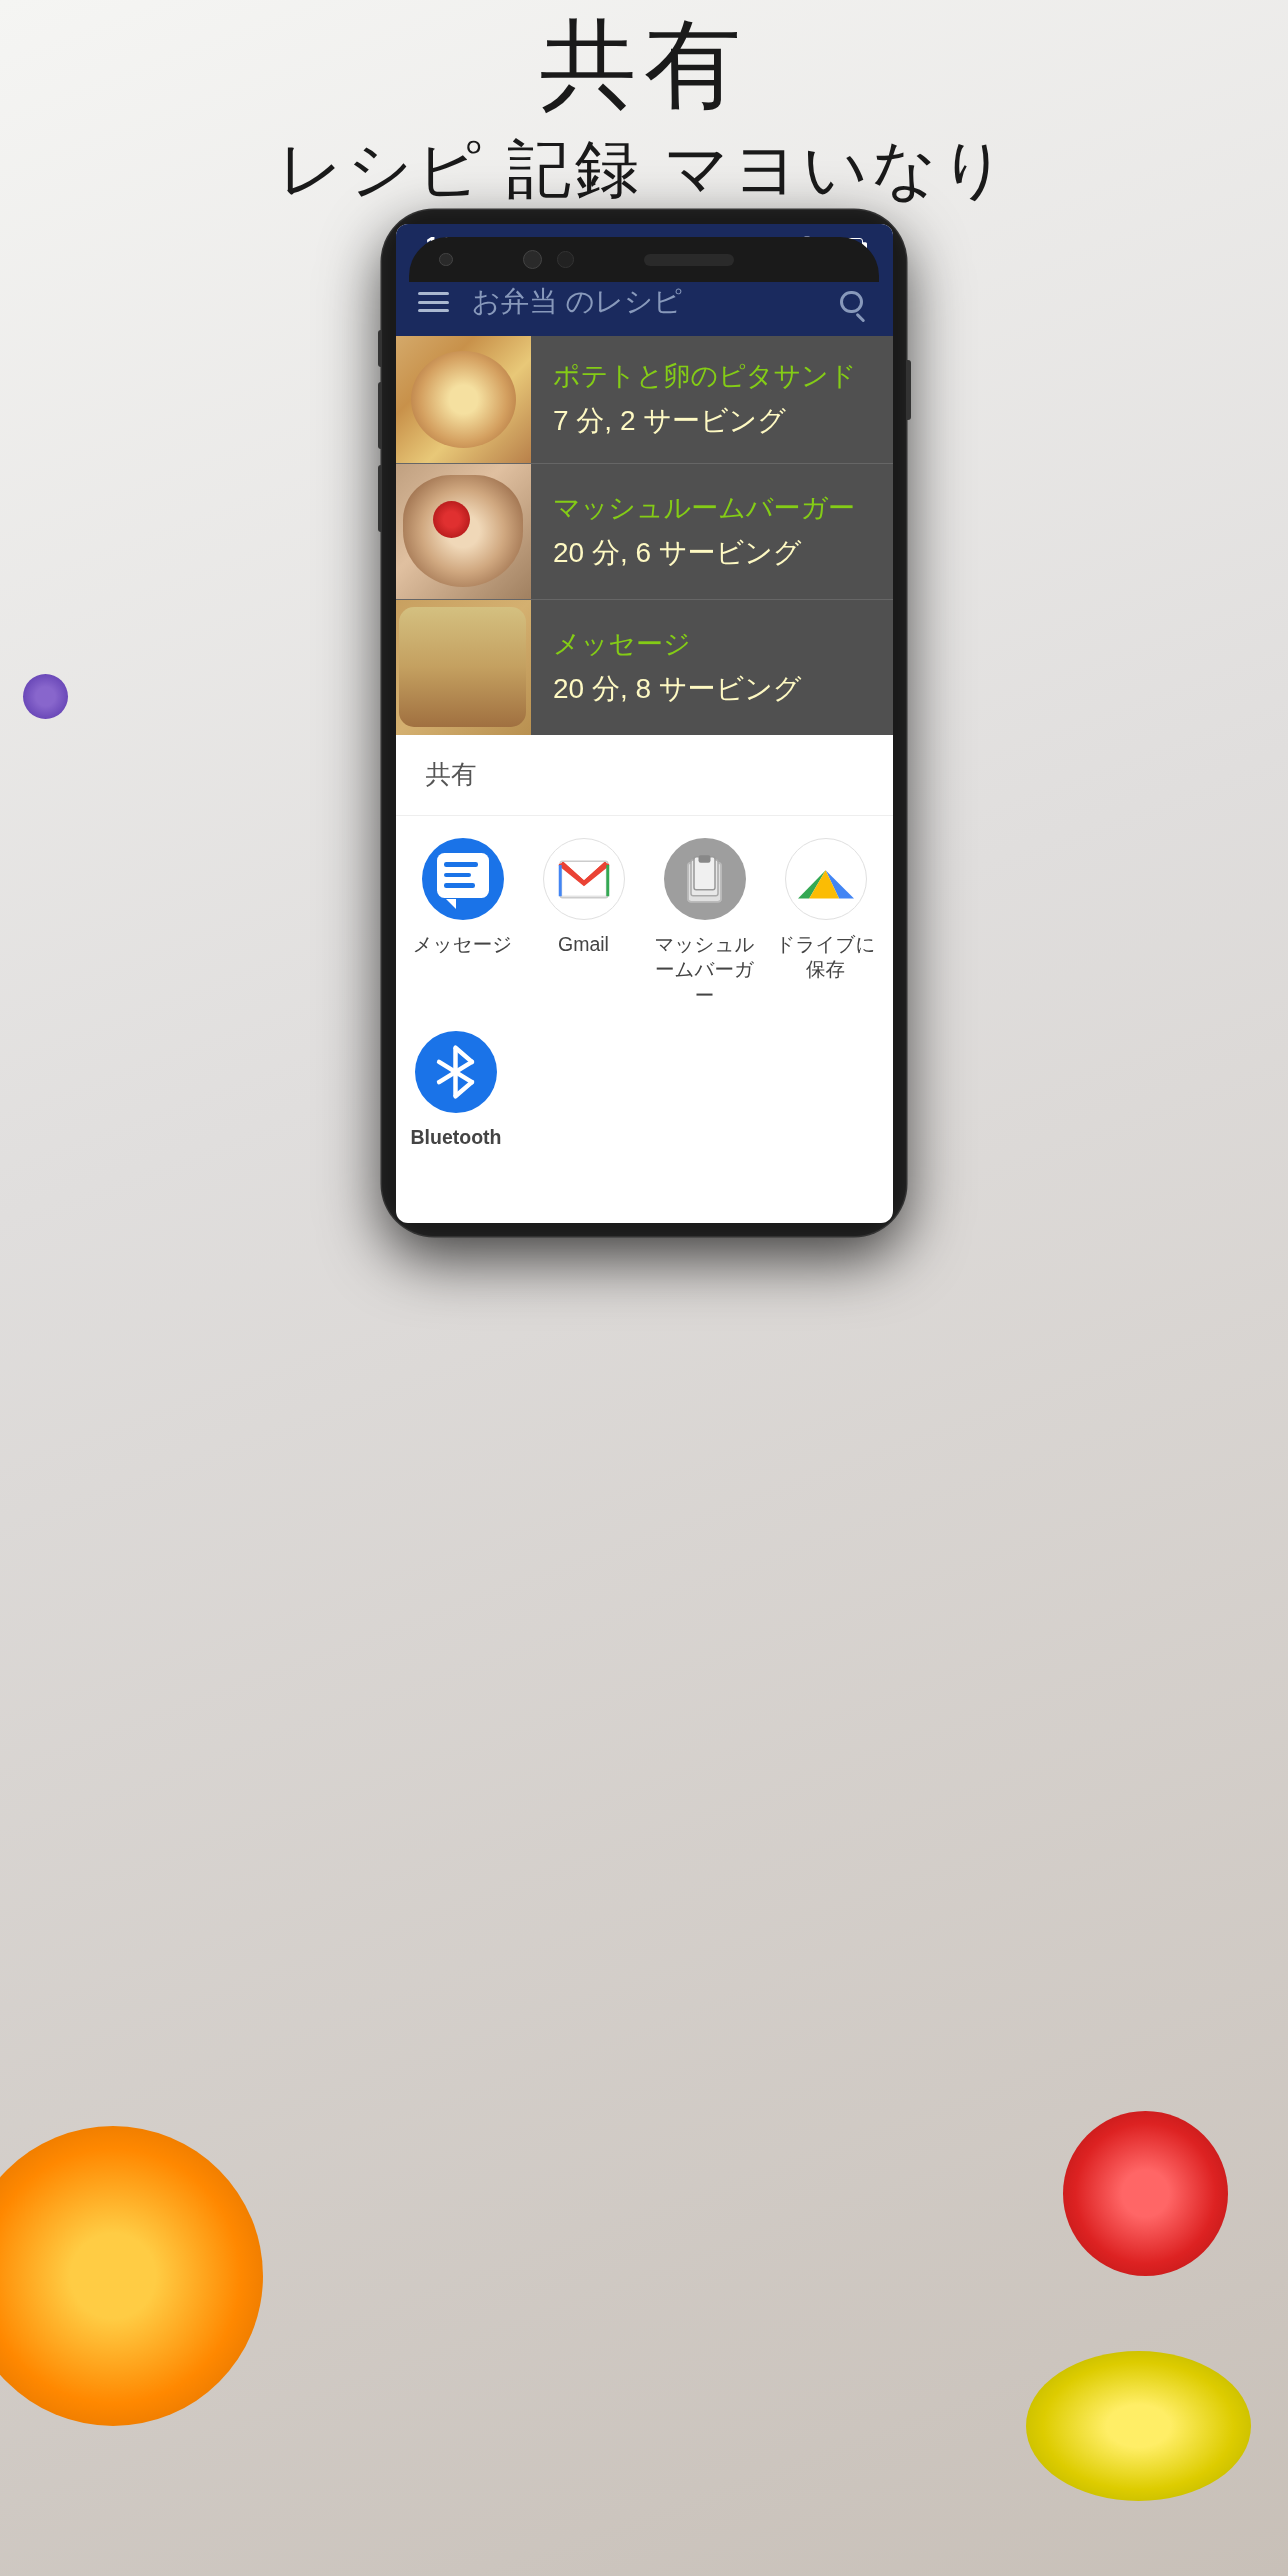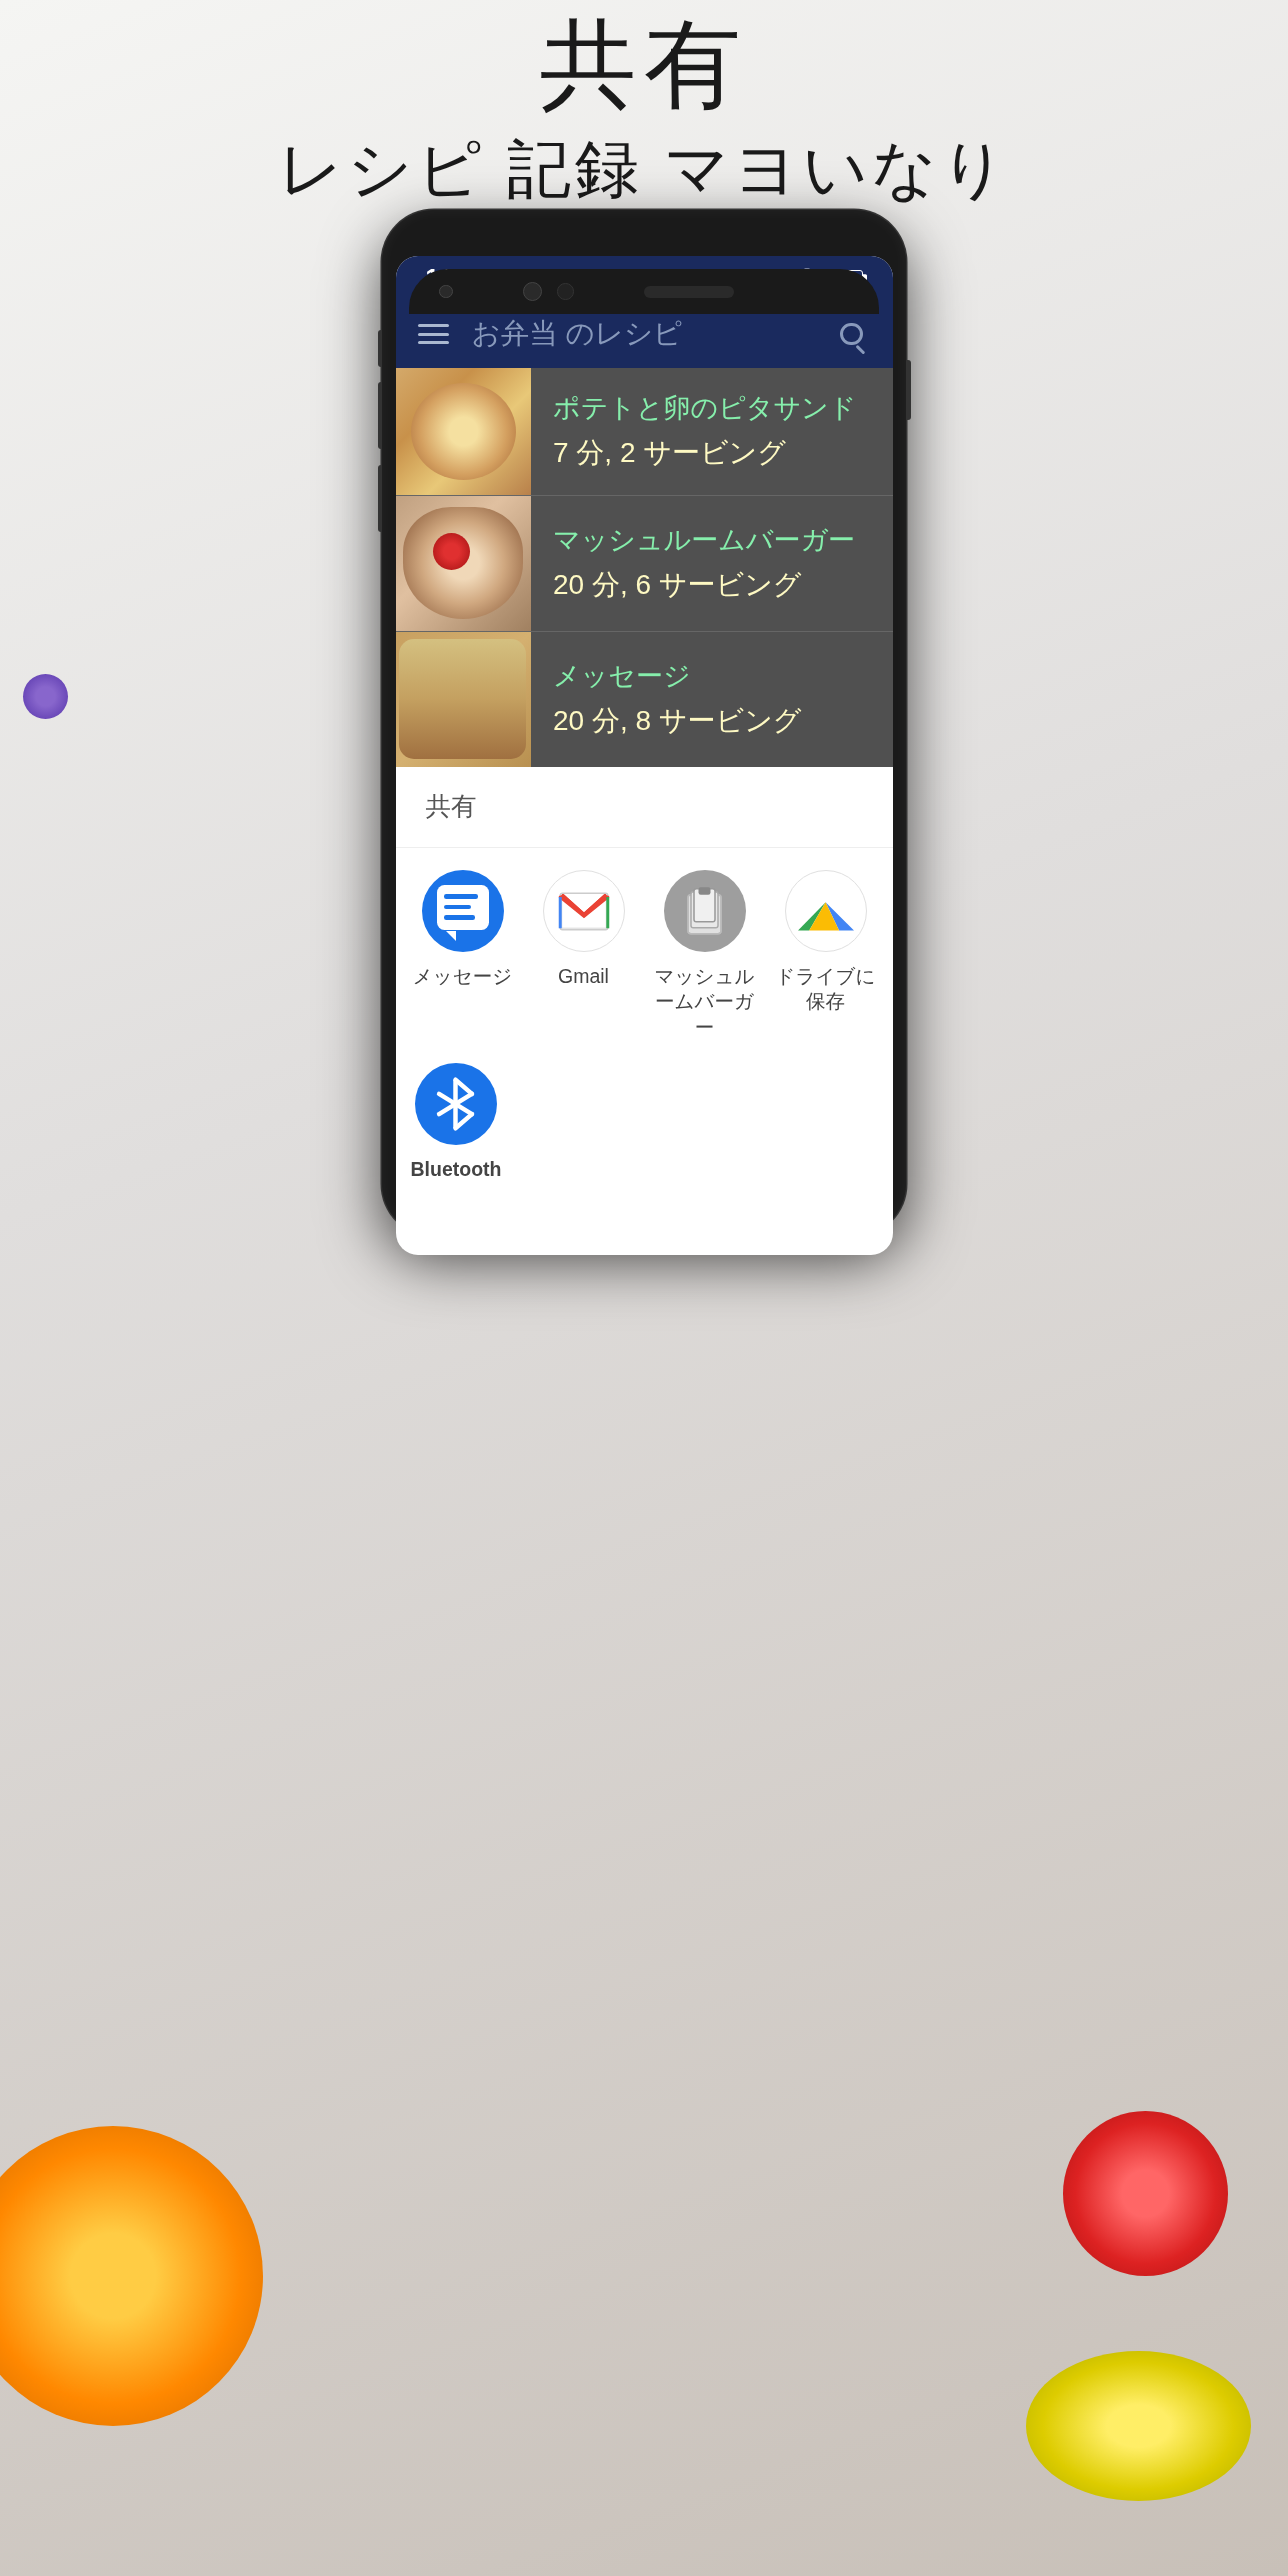--- a/index.html
+++ b/index.html
@@ -121,24 +121,23 @@
       border-radius: 50%;
       border: 1.5px solid #333;
       margin-left: 6px;
     }
 
     
     .phone-screen {
       width: 100%;
       height: 100%;
       background: #fff;
-      border-radius: 22px;
+      border-radius: 12px;
       overflow: hidden;
       position: relative;
-      margin-top: 32px;
     }
 
     
     .status-bar {
       height: 45px;
       background: #1a2a5e;
       display: flex;
       align-items: center;
       justify-content: space-between;
       padding: 0 30px;
@@ -353,21 +352,21 @@
     .recipe-info {
       flex: 1;
       padding: 15px 22.5px;
       display: flex;
       flex-direction: column;
       justify-content: center;
       gap: 7.5px;
     }
 
     .recipe-name {
-      color: #86efac;
+      color: #84cc16;
       font-size: 27px;
       font-weight: 400;
     }
 
     .recipe-meta {
       color: #fef9c3;
       font-size: 28px;
     }
 
     

